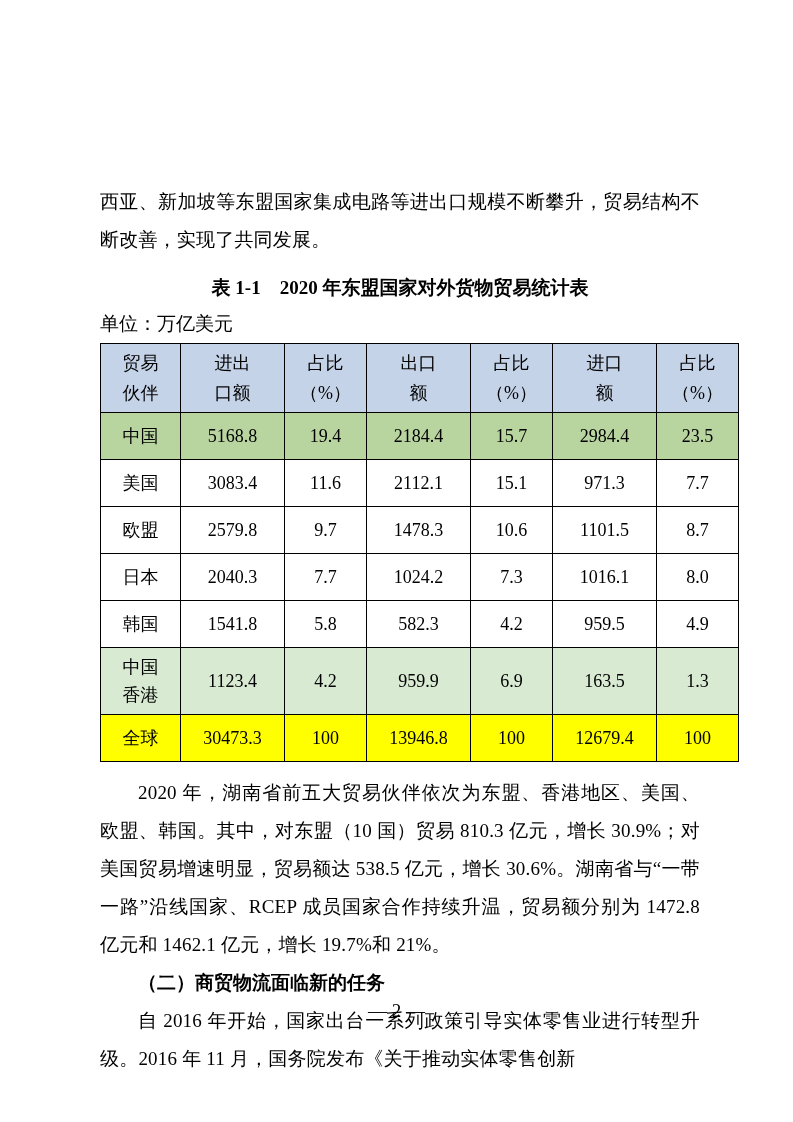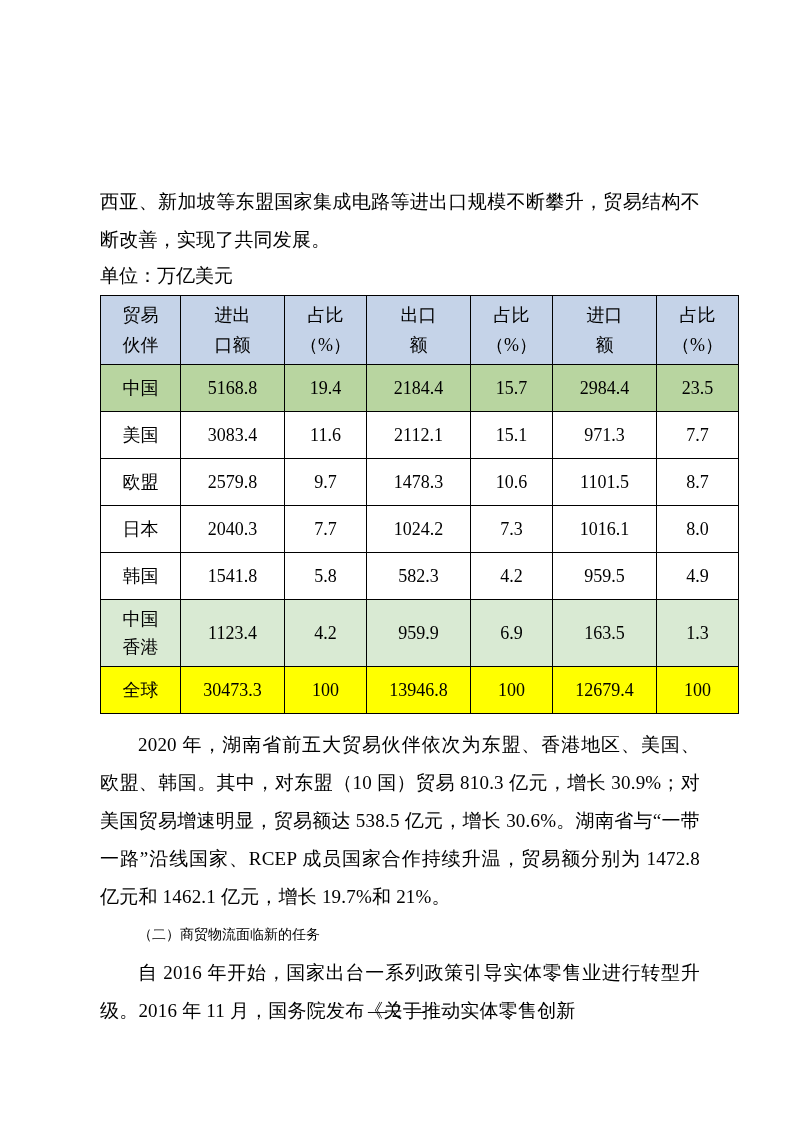--- a/index.html
+++ b/index.html
@@ -90,23 +90,23 @@
     height: 38px;
   }
   .col1 { width: 80px; }
   .colw { width: 104px; }
   .colp { width: 82px; }
   .para-block {
     margin-top: 12px;
   }
   .section-head {
     margin: 0;
-    font-size: 14px;
+    font-size: 19px;
     line-height: 38px;
-    font-weight: normal;
+    font-weight: bold;
     text-indent: 38px;
   }
   .page-number {
     position: absolute;
     left: 0;
     right: 0;
     top: 1000px;
     text-align: center;
     font-size: 19px;
     font-family: "Liberation Serif", "DejaVu Serif", serif;
@@ -114,20 +114,21 @@
 </style>
 </head>
 <body>
 
 <div class="page">
 
   <div class="content">
 
     <p class="body-text">西亚、新加坡等东盟国家集成电路等进出口规模不断攀升，贸易结构不断改善，实现了共同发展。</p>
 
+    <p class="table-title">表 1-1　2020 年东盟国家对外货物贸易统计表</p>
 
     <p class="unit-line">单位：万亿美元</p>
 
     <table class="stats">
       <colgroup>
         <col class="col1">
           <col class="colw">
           <col class="colp">
           <col class="colw">
           <col class="colp">

